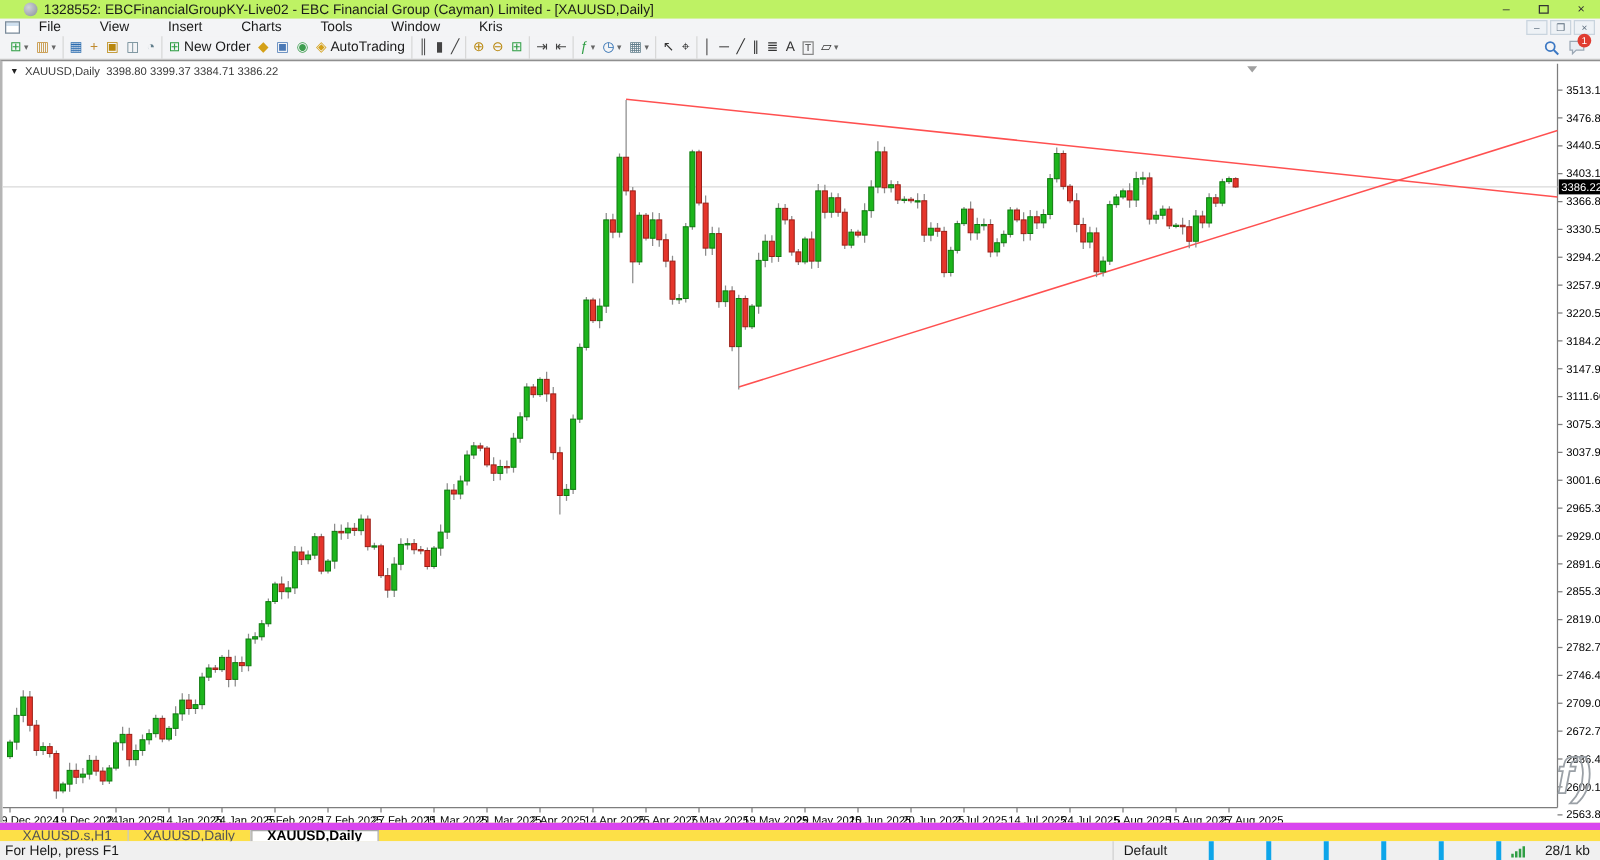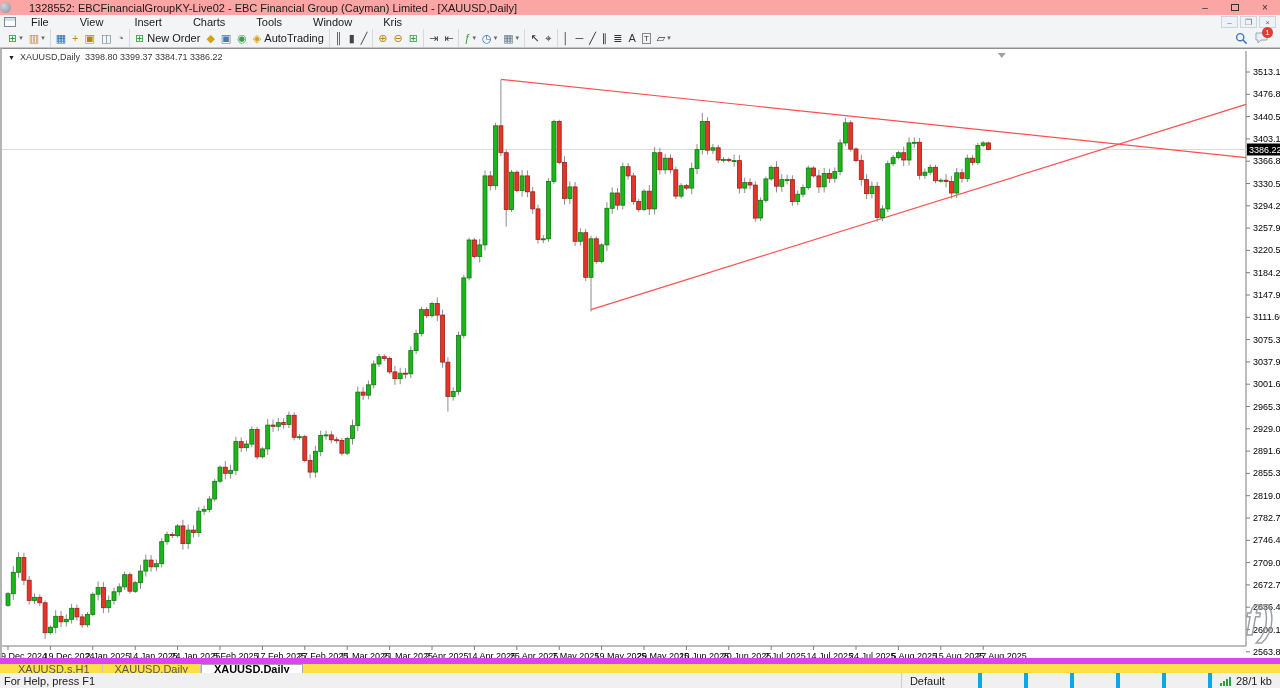--- a/index.html
+++ b/index.html
@@ -1,21 +1,21 @@
 <!DOCTYPE html>
 <html><head>
 <meta charset="utf-8">
 <style>
   * { margin:0; padding:0; box-sizing:border-box; }
   html,body { width:1280px; height:688px; overflow:hidden; }
   body { font-family:"Liberation Sans","DejaVu Sans",sans-serif; font-size:11px; background:#f0f0f0; color:#111; }
   .app { width:1280px; height:688px; display:flex; flex-direction:column; background:#f0f0f0; }
 
   
-  .titlebar { height:15px; background:#fca5a5; display:flex; align-items:center; padding-left:0; flex:0 0 auto;gap:13px; }
+  .titlebar { height:15px; background:#bef264; display:flex; align-items:center; padding-left:19px; flex:0 0 auto; }
   .app-icon { width:11px; height:11px; margin-right:5px; border-radius:50%; background:radial-gradient(circle at 35% 35%, #cfd4da, #8a9099); flex:0 0 auto; }
   .title-text { font-size:11px; color:#1a1a1a; white-space:nowrap; }
   .win-controls { margin-left:auto; display:flex; height:100%; }
   .win-btn { width:30px; height:100%; display:flex; align-items:center; justify-content:center; color:#333; font-size:10px; cursor:default; }
   .win-btn .restore-box { width:8px; height:7px; border:1px solid #333; }
   
   .menubar { height:14px; background:#f3f4f6; display:flex; align-items:center; padding-left:4px; flex:0 0 auto; }
   .child-win-icon { width:12px; height:10px; border:1px solid #7a8a9a; background:linear-gradient(#cfe0ef 0 3px,#fff 3px); margin-right:6px; flex:0 0 auto; }
   .menu-item { padding:0 9px; height:100%; display:flex; align-items:center; color:#1a1a1a; }
   .child-controls { margin-left:auto; display:flex; align-items:center; padding-right:4px; }
@@ -43,21 +43,21 @@
   .watermark { position:absolute; right:6px; bottom:14px; display:flex; align-items:baseline; gap:8px; font-weight:bold; font-size:37px; letter-spacing:1px; color:rgba(255,255,255,0.05); -webkit-text-stroke:1.4px #9aa0a6; pointer-events:none; }
   .watermark .wm-logo { font-style:italic; font-size:40px; }
   
   .tabsbar { height:15px; background:#fde047; border-top:6px solid #d946ef; display:flex; align-items:stretch; padding-left:6px; flex:0 0 auto; }
   .chart-tab { display:flex; align-items:center; padding:0 12px; font-size:11px; color:#555; border-right:1px solid #c8c8c8; }
   .chart-tab.active { background:#fff; color:#000; font-weight:bold; border:1px solid #a9a9a9; border-bottom:none; }
   
   .statusbar { height:15px; background:#f0f0f0; display:flex; align-items:center; font-size:11px; color:#1a1a1a; flex:0 0 auto; }
   .sb-cell { height:100%; display:flex; align-items:center; padding:0 8px; border-right:4px solid #0ea5e9; }
   .sb-help { flex:1 1 auto; border-right:1px solid #cfcfcf; padding-left:4px; height:100%; display:flex; align-items:center; }
-  .sb-conn { display:flex; align-items:center; gap:5px; padding:0 8px; margin-left:auto; }
+  .sb-conn { display:flex; align-items:center; gap:16px; padding:0 8px; margin-left:auto; }
   .bars { display:flex; align-items:flex-end; gap:1px; height:10px; }
   .bars span { width:2px; background:#2f9e44; display:inline-block; }
   .bars .b1{height:3px;} .bars .b2{height:5px;} .bars .b3{height:7px;} .bars .b4{height:9px;}
 </style>
 </head>
 <body>
 
 <div class="app">
 
   <div class="titlebar">

